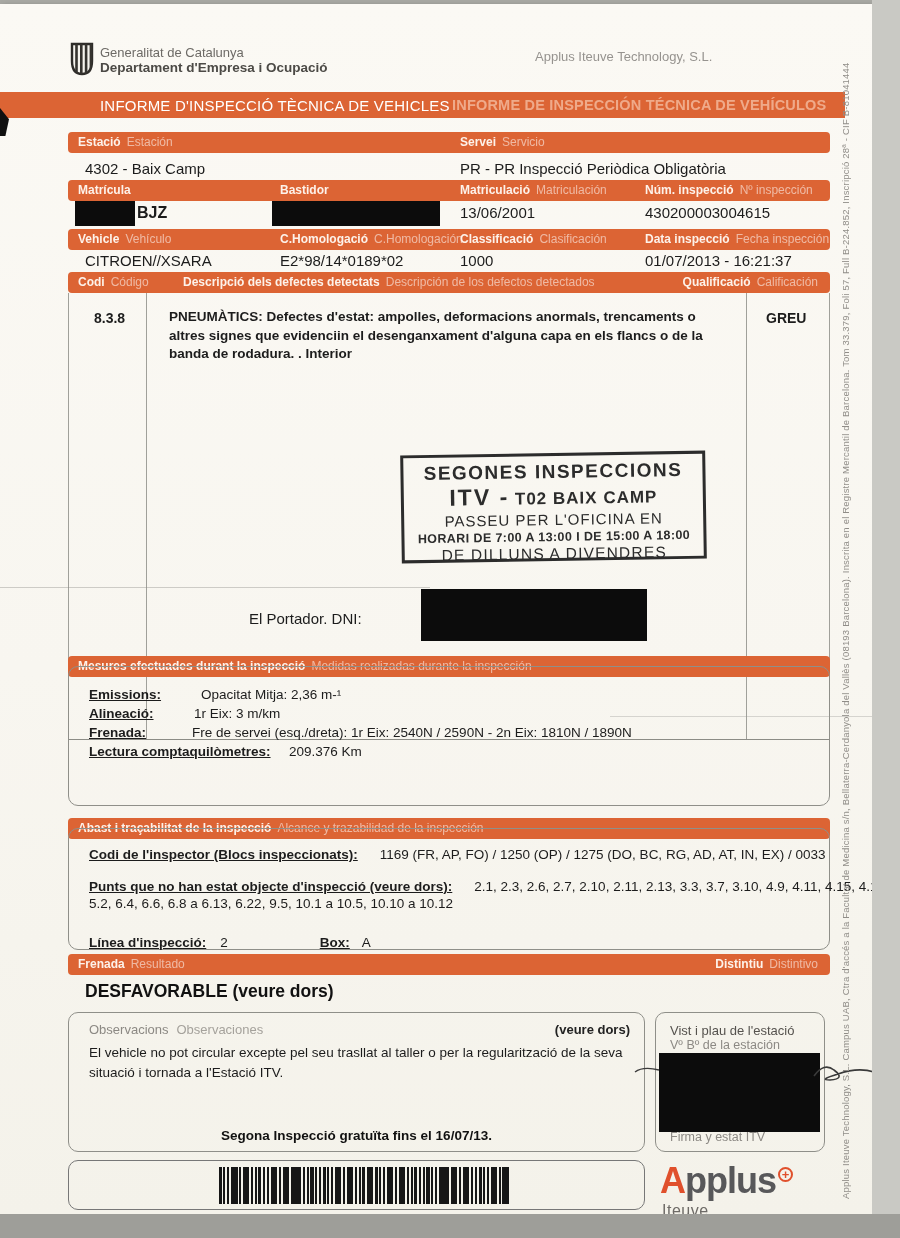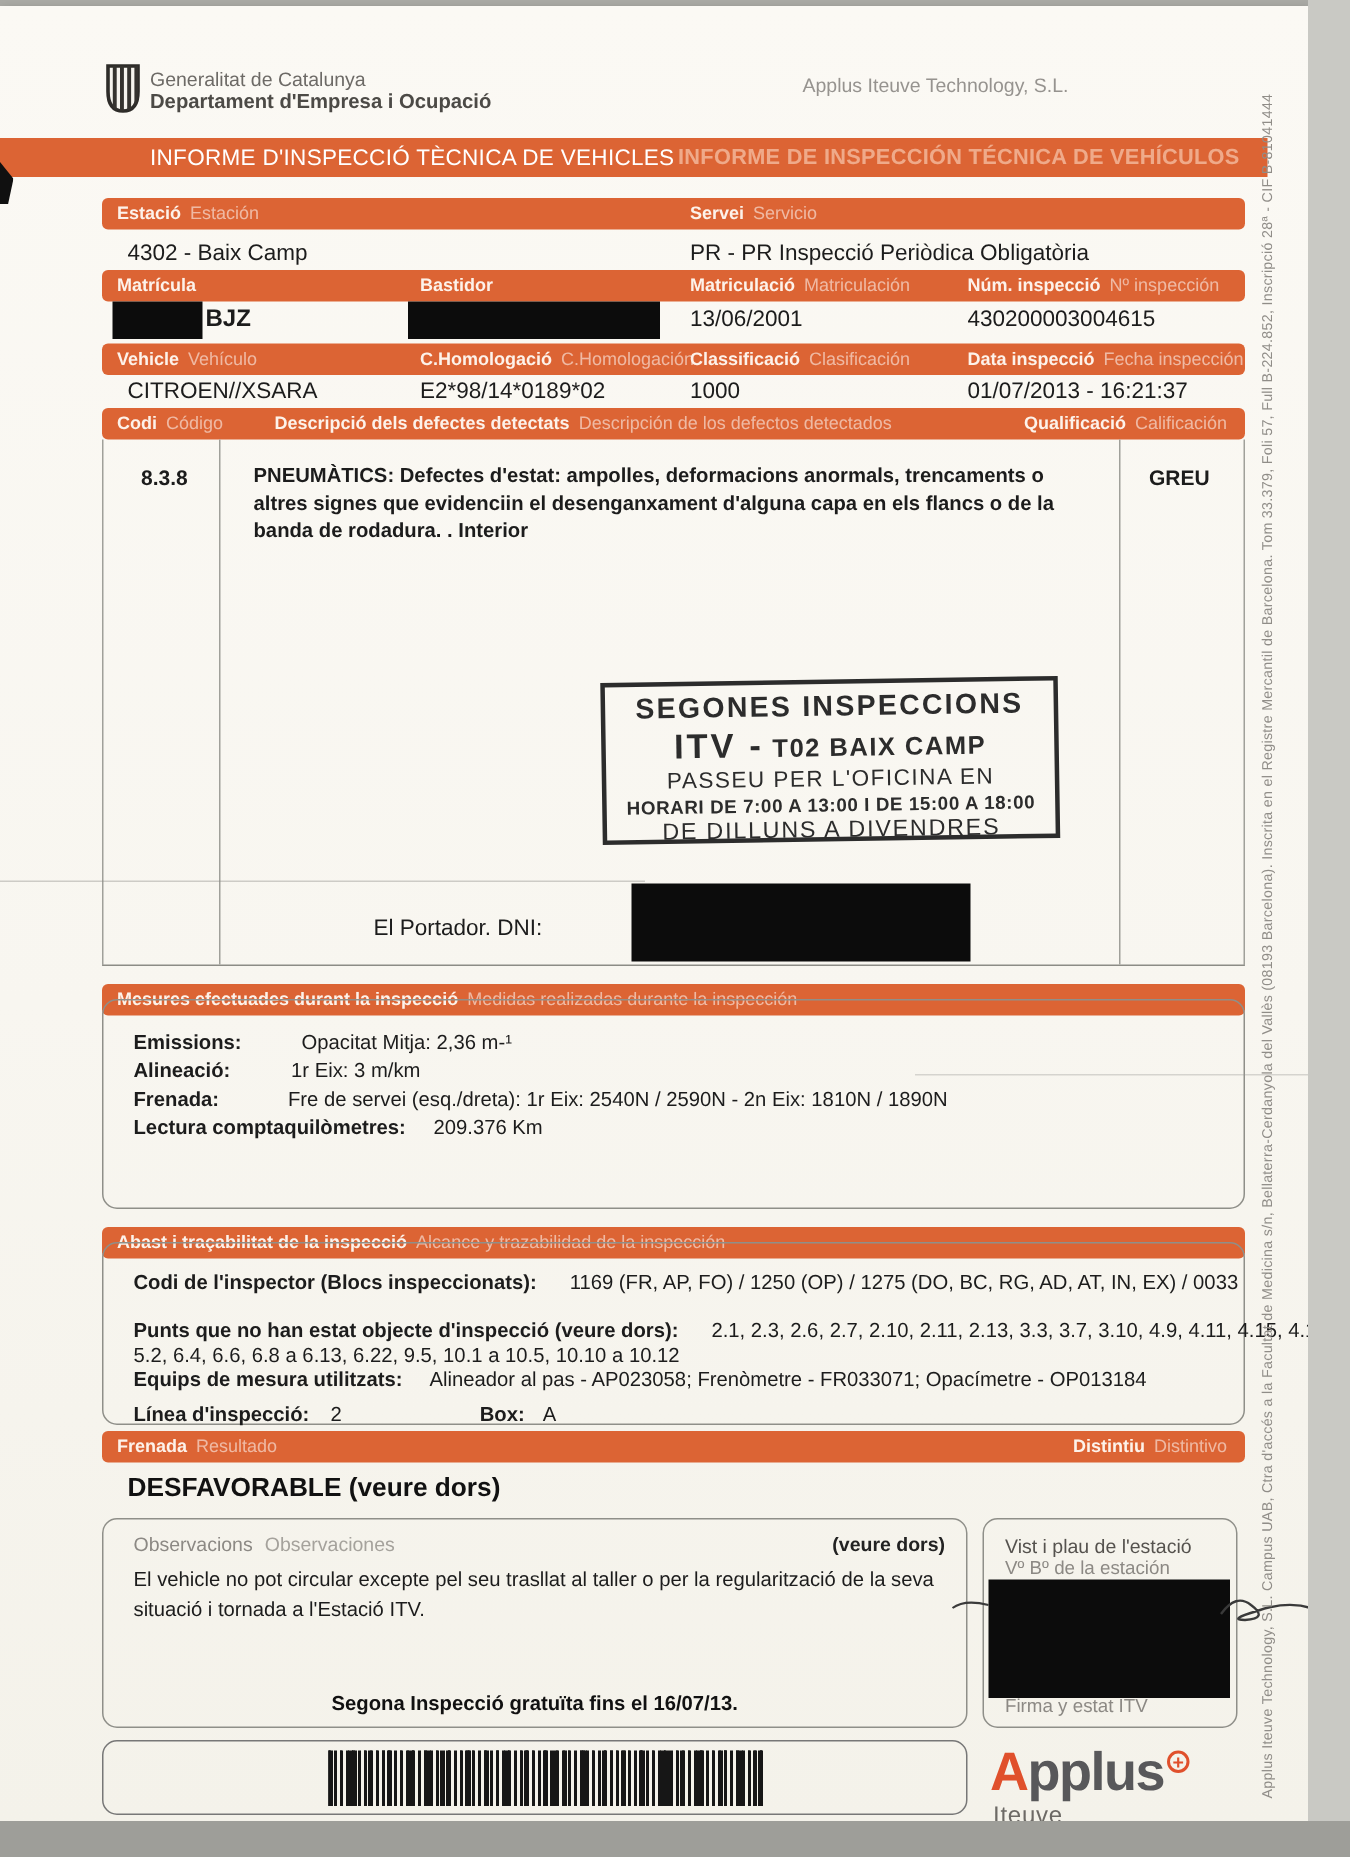--- a/index.html
+++ b/index.html
@@ -38,21 +38,21 @@
   .bar{position:absolute;left:68px;width:762px;height:21px;background:var(--accent);border-radius:4px;text-align:right;}
   .bar .lbl{position:absolute;top:3px;font-size:12px;white-space:nowrap;}
   .bar .ca{font-weight:bold;color:#fdf2ea;}
   .bar .es{color:rgba(255,255,255,0.55);font-weight:normal;margin-left:6px;}
   .bar .right{right:12px;left:auto;}
 
   .val{position:absolute;font-size:15px;color:var(--ink);white-space:nowrap;}
   .redact{position:absolute;background:#0c0c0c;}
 
   
-  .defects-box{position:absolute;left:68px;top:289px;width:762px;height:351px;border-left:1px solid #a0a09a;border-right:1px solid #a0a09a;border-bottom:1px solid #8c8c86;padding-left:40px;}
+  .defects-box{position:absolute;left:68px;top:289px;width:762px;height:447px;border-left:1px solid #a0a09a;border-right:1px solid #a0a09a;border-bottom:1px solid #8c8c86;padding-left:40px;}
   .defects-box .div1{position:absolute;left:77px;top:0;width:1px;height:100%;background:#a0a09a;}
   .defects-box .div2{position:absolute;left:677px;top:0;width:1px;height:100%;background:#a0a09a;}
   .defect-code{position:absolute;left:25px;top:17px;font-size:14px;font-weight:bold;color:var(--ink);}
   .defect-desc{position:absolute;left:100px;top:15px;width:545px;font-size:13.5px;font-weight:bold;color:var(--ink);line-height:1.38;}
   .defect-qual{position:absolute;left:697px;top:17px;font-size:14px;font-weight:bold;color:var(--ink);}
 
   
   .stamp{
     position:absolute;left:332px;top:160px;width:305px;height:108px;
     border:3.5px solid #2c2c2c;transform:rotate(-0.9deg);
@@ -64,21 +64,21 @@
   .stamp .l2 .big{font-size:23px;letter-spacing:2px;}
   .stamp .l3{font-size:15px;letter-spacing:1px;margin-top:1px;}
   .stamp .l4{font-size:12.5px;font-weight:bold;letter-spacing:.4px;margin-top:2px;}
   .stamp .l5{font-size:15.5px;letter-spacing:1.2px;margin-top:1px;}
 
   .portador{position:absolute;left:180px;top:317px;font-size:15px;color:var(--ink);}
 
   
   .rbox{position:absolute;border:1.5px solid #8f8f89;border-radius:10px;}
   .mrow{position:absolute;font-size:13.5px;color:var(--ink);white-space:nowrap;}
-  .mrow b{font-weight:bold;}
+  .mrow b{font-weight:bold;text-decoration:underline;}
 
   
   .result-value{position:absolute;left:85px;top:977px;font-size:17.5px;font-weight:bold;color:#111;}
 
   .obs-title{position:absolute;left:20px;top:9px;font-size:13px;color:#8c8984;}
   .obs-title .es{color:#a5a29c;margin-left:8px;}
   .obs-dors{position:absolute;right:14px;top:9px;font-size:13px;font-weight:bold;color:#222;}
   .obs-text{position:absolute;left:20px;top:30px;width:535px;font-size:13.5px;color:var(--ink);line-height:1.45;}
   .obs-footer{position:absolute;left:0;right:0;bottom:8px;text-align:center;font-size:13.5px;font-weight:bold;color:#111;}
 
@@ -214,21 +214,20 @@
     <div class="mrow" style="left:20px;top:77px;"><b style="display:inline-block;width:200px;">Lectura comptaquilòmetres:</b><span>209.376 Km</span></div>
   </div>
 
   <div class="bar" style="top:814px;">
     <span class="lbl" style="left:10px;"><span class="ca">Abast i traçabilitat de la inspecció</span><span class="es">Alcance y trazabilidad de la inspección</span></span>
   </div>
   <div class="rbox" style="left:68px;top:824px;width:762px;height:122px;">
     <div class="mrow" style="left:20px;top:18px;"><b>Codi de l'inspector (Blocs inspeccionats):</b><span style="margin-left:22px;">1169 (FR, AP, FO) / 1250 (OP) / 1275 (DO, BC, RG, AD, AT, IN, EX)  / 0033</span></div>
     <div class="mrow" style="left:20px;top:50px;"><b>Punts que no han estat objecte d'inspecció (veure dors):</b><span style="margin-left:22px;">2.1, 2.3, 2.6, 2.7, 2.10, 2.11, 2.13, 3.3, 3.7, 3.10, 4.9, 4.11, 4.15, 4.16,</span></div>
     <div class="mrow" style="left:20px;top:67px;"><span>5.2, 6.4, 6.6, 6.8 a 6.13, 6.22, 9.5, 10.1 a 10.5, 10.10 a 10.12</span></div>
-    <div class="mrow" style="left:20px;top:83px;"><b>Equips de mesura utilitzats:</b><span style="margin-left:18px;">Alineador al pas - AP023058; Frenòmetre - FR033071; Opacímetre - OP013184</span></div>
     <div class="mrow" style="left:20px;top:106px;"><b>Línea d'inspecció:</b><span style="margin-left:14px;">2</span><b style="margin-left:92px;">Box:</b><span style="margin-left:12px;">A</span></div>
   </div>
 
   <div class="bar" style="top:950px;">
     <span class="lbl" style="left:10px;"><span class="ca">Frenada</span><span class="es">Resultado</span></span>
     <span class="lbl right"><span class="ca">Distintiu</span><span class="es">Distintivo</span></span>
   </div>
   <div class="result-value">DESFAVORABLE (veure dors)</div>
 
   <div class="rbox" style="left:68px;top:1008px;width:577px;height:140px;">

